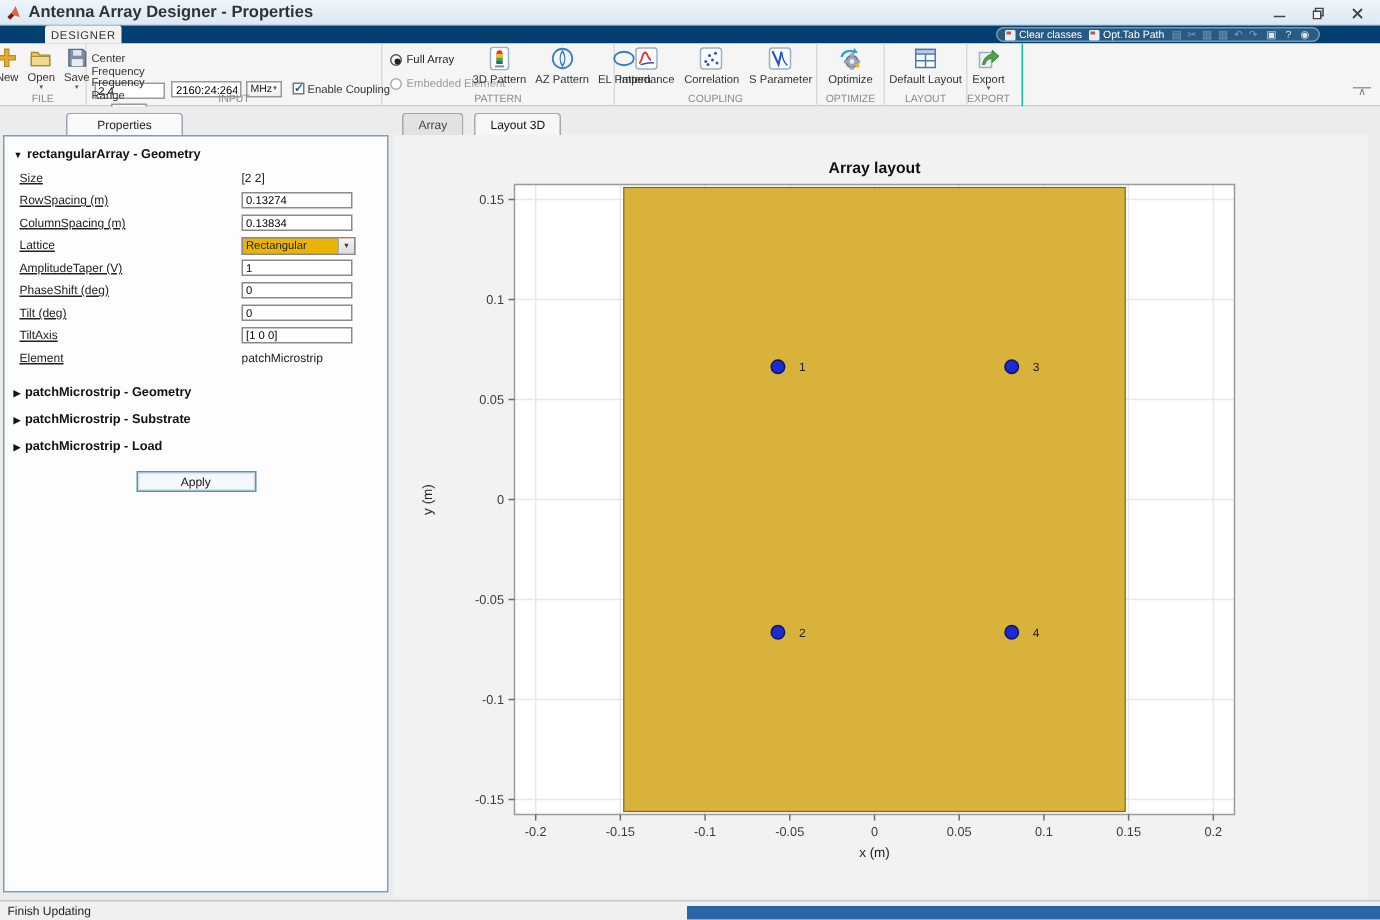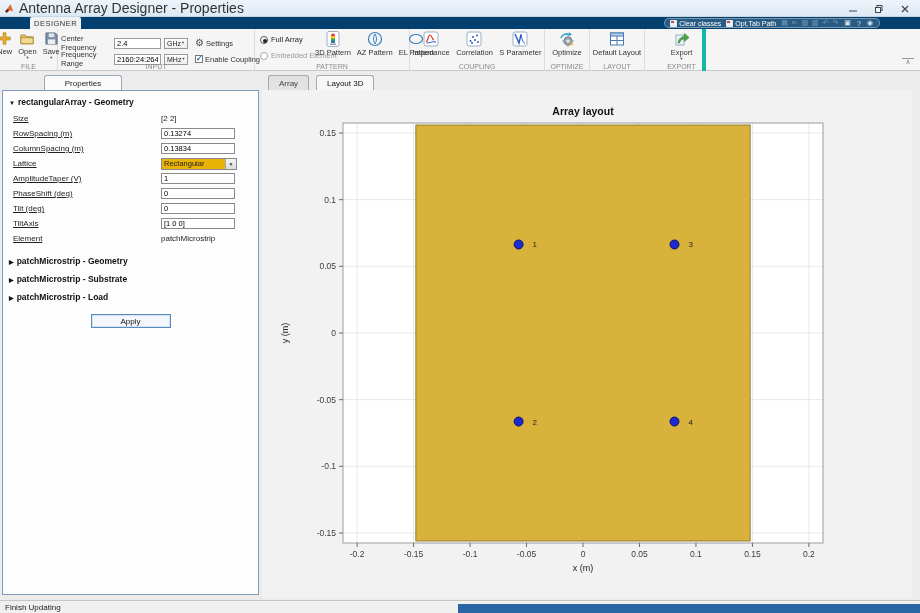--- a/index.html
+++ b/index.html
@@ -1,21 +1,21 @@
 <!DOCTYPE html>
 <html><head>
 <meta charset="utf-8">
 <style>
   * { margin:0; padding:0; box-sizing:border-box; }
   html,body { width:920px; height:613px; overflow:hidden; }
   body { font-family:"Liberation Sans", sans-serif; font-size:9px; color:#222; background:#f0f0f0; position:relative; }
 
   
   .titlebar { position:absolute; left:0; top:0; width:920px; height:17px; background:linear-gradient(#eef4fa,#dce9f5); border-bottom:1px solid #c8d6e2; display:flex; align-items:center; padding-left:4px; }
-  .titlebar .apptitle { font-size:14px; color:#333; margin-left:4px; }
+  .titlebar .apptitle { font-size:11px; color:#333; margin-left:4px;font-weight:bold; }
   .winbtns { position:absolute; right:2px; top:0; height:17px; display:flex; }
   .winbtn { width:26px; height:17px; display:flex; align-items:center; justify-content:center; color:#444; }
 
   
   .tabband { position:absolute; left:0; top:17px; width:920px; height:12px; background:#04406f; }
   .ribbontab { position:absolute; left:30px; top:0; height:12px; padding:0 4px; background:#f2f2f2; color:#333; font-size:7.5px; letter-spacing:.5px; display:flex; align-items:center; border-radius:2px 2px 0 0; }
   .qat { position:absolute; right:40px; top:1px; height:10px; background:rgba(255,255,255,.14); border:1px solid rgba(255,255,255,.38); border-radius:6px; display:flex; align-items:center; padding:0 5px; gap:5px; }
   .qatbtn { display:flex; align-items:center; gap:2px; color:#fff; font-size:7px; white-space:nowrap; }
   .qicon { width:7px; height:7px; background:#e9eef5; border-radius:1px; position:relative; display:inline-block; }
   .qicon:after { content:""; position:absolute; left:1px; top:1px; width:3px; height:2px; background:#c0504d; }
@@ -163,21 +163,21 @@
             </svg>
           </span>
         <span class="blabel">Save</span>
         <span class="caret">▼</span>
       </div>
     </div>
     <div class="seclabel">FILE</div>
   </div>
 
   <div class="rgroup" style="left:58px;width:197px;">
-    <div class="inrow" style="top:5px;">
+    <div class="inrow" style="top:5px;flex-direction:column;">
       <span class="inlabel">Center Frequency</span>
       <input class="infield" value="2.4" style="">
       <span class="unitbox">
           <span>GHz</span>
           <span class="caret">▼</span>
         </span>
       <span class="setrow" style="margin-left:4px;">
           <span class="gear">⚙</span>
           <span>Settings</span>
         </span>
@@ -315,21 +315,21 @@
               <line x1="8" y1="5" x2="8" y2="14" stroke="#4a7ab5"></line>
               <line x1="1.5" y1="9.5" x2="14.5" y2="9.5" stroke="#4a7ab5"></line>
             </svg>
           </span>
         <span class="blabel">Default Layout</span>
       </div>
     </div>
     <div class="seclabel">LAYOUT</div>
   </div>
 
-  <div class="rgroup" style="left:661px;width:45px;border-right:4px solid #14b8a6;">
+  <div class="rgroup" style="left:637px;width:45px;border-right:1px solid #14b8a6;">
     <div class="bigbtns">
       <div class="bigbtn">
         <span class="icon16">
             <svg width="16" height="16" viewBox="0 0 16 16">
               <rect x="2" y="4" width="8" height="10" fill="#eef2f6" stroke="#9ab0c4"></rect>
               <path d="M4 12 C5 7 8 5.5 10.5 5.2 L10.5 2.5 L15 6.5 L10.5 10.5 L10.5 7.8 C8 8 6 9.5 5.5 12 z" fill="#4ca64c" stroke="#2f7d32" stroke-width="0.6"></path>
             </svg>
           </span>
         <span class="blabel">Export</span>
         <span class="caret">▼</span>

